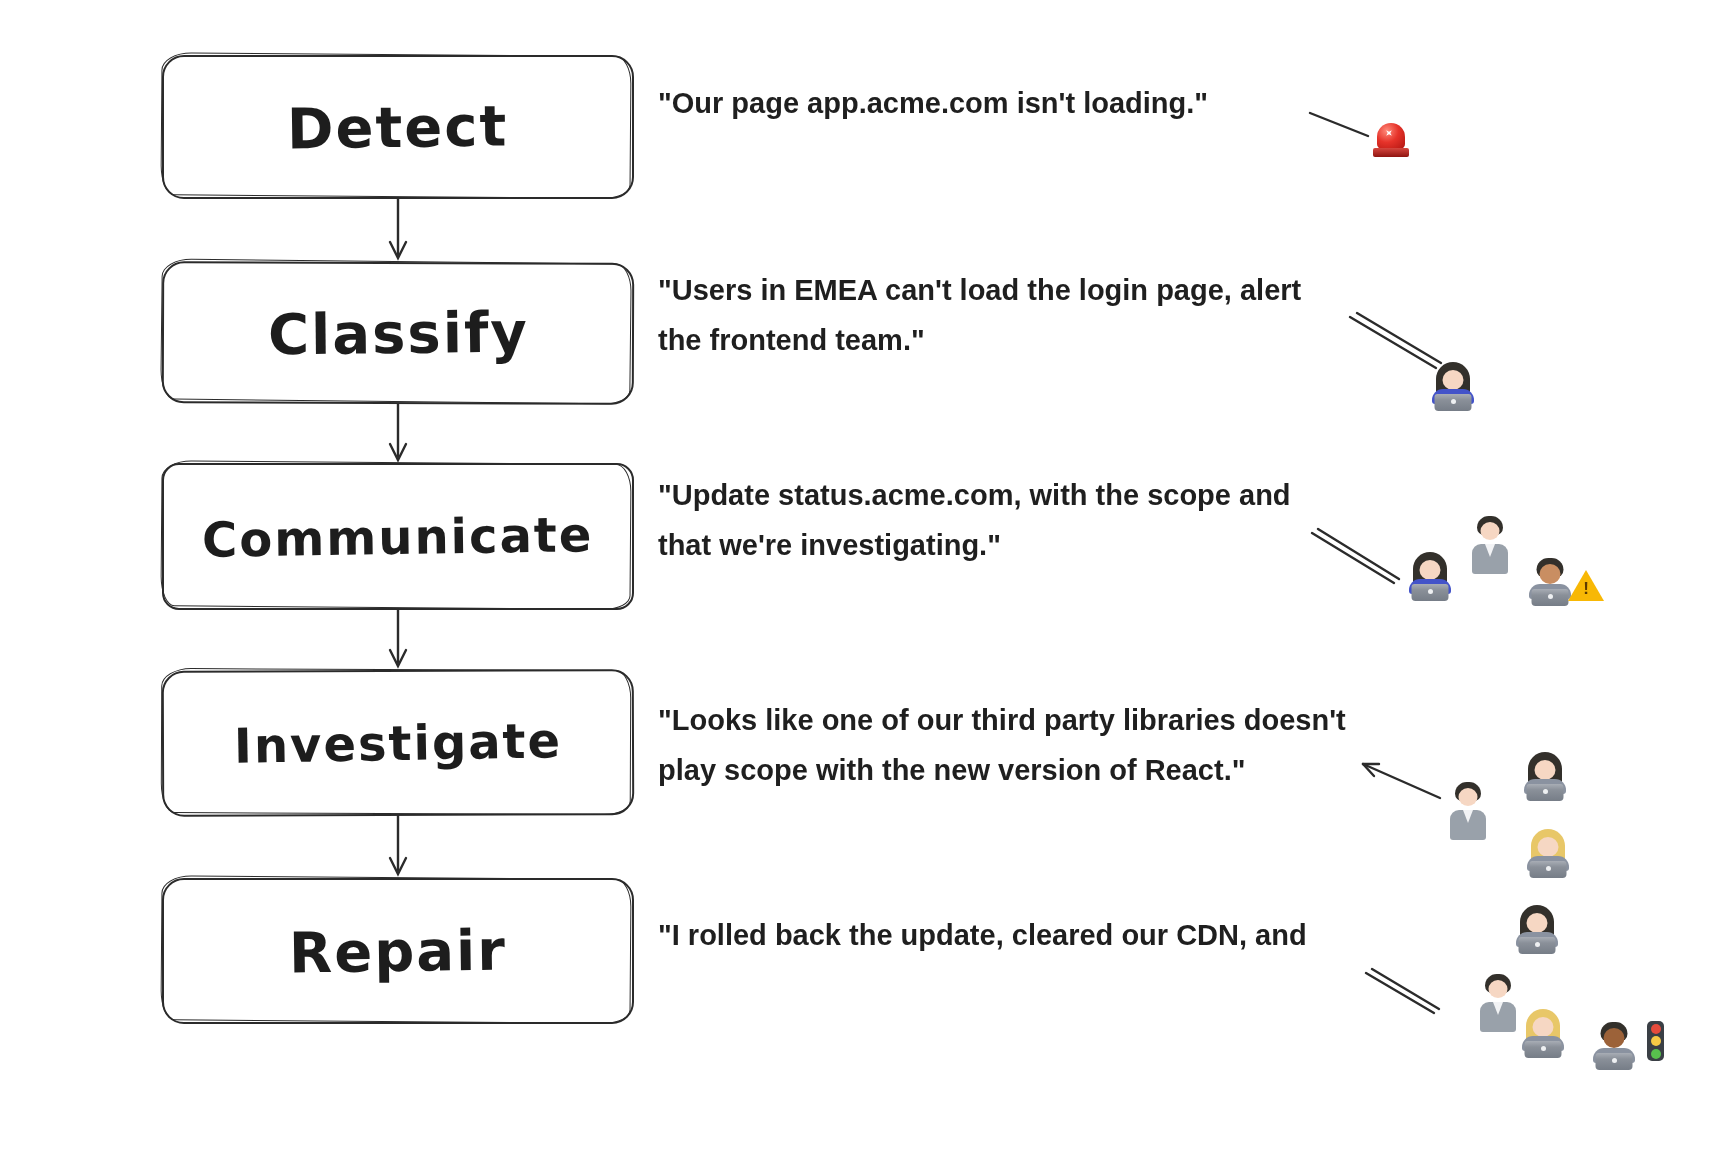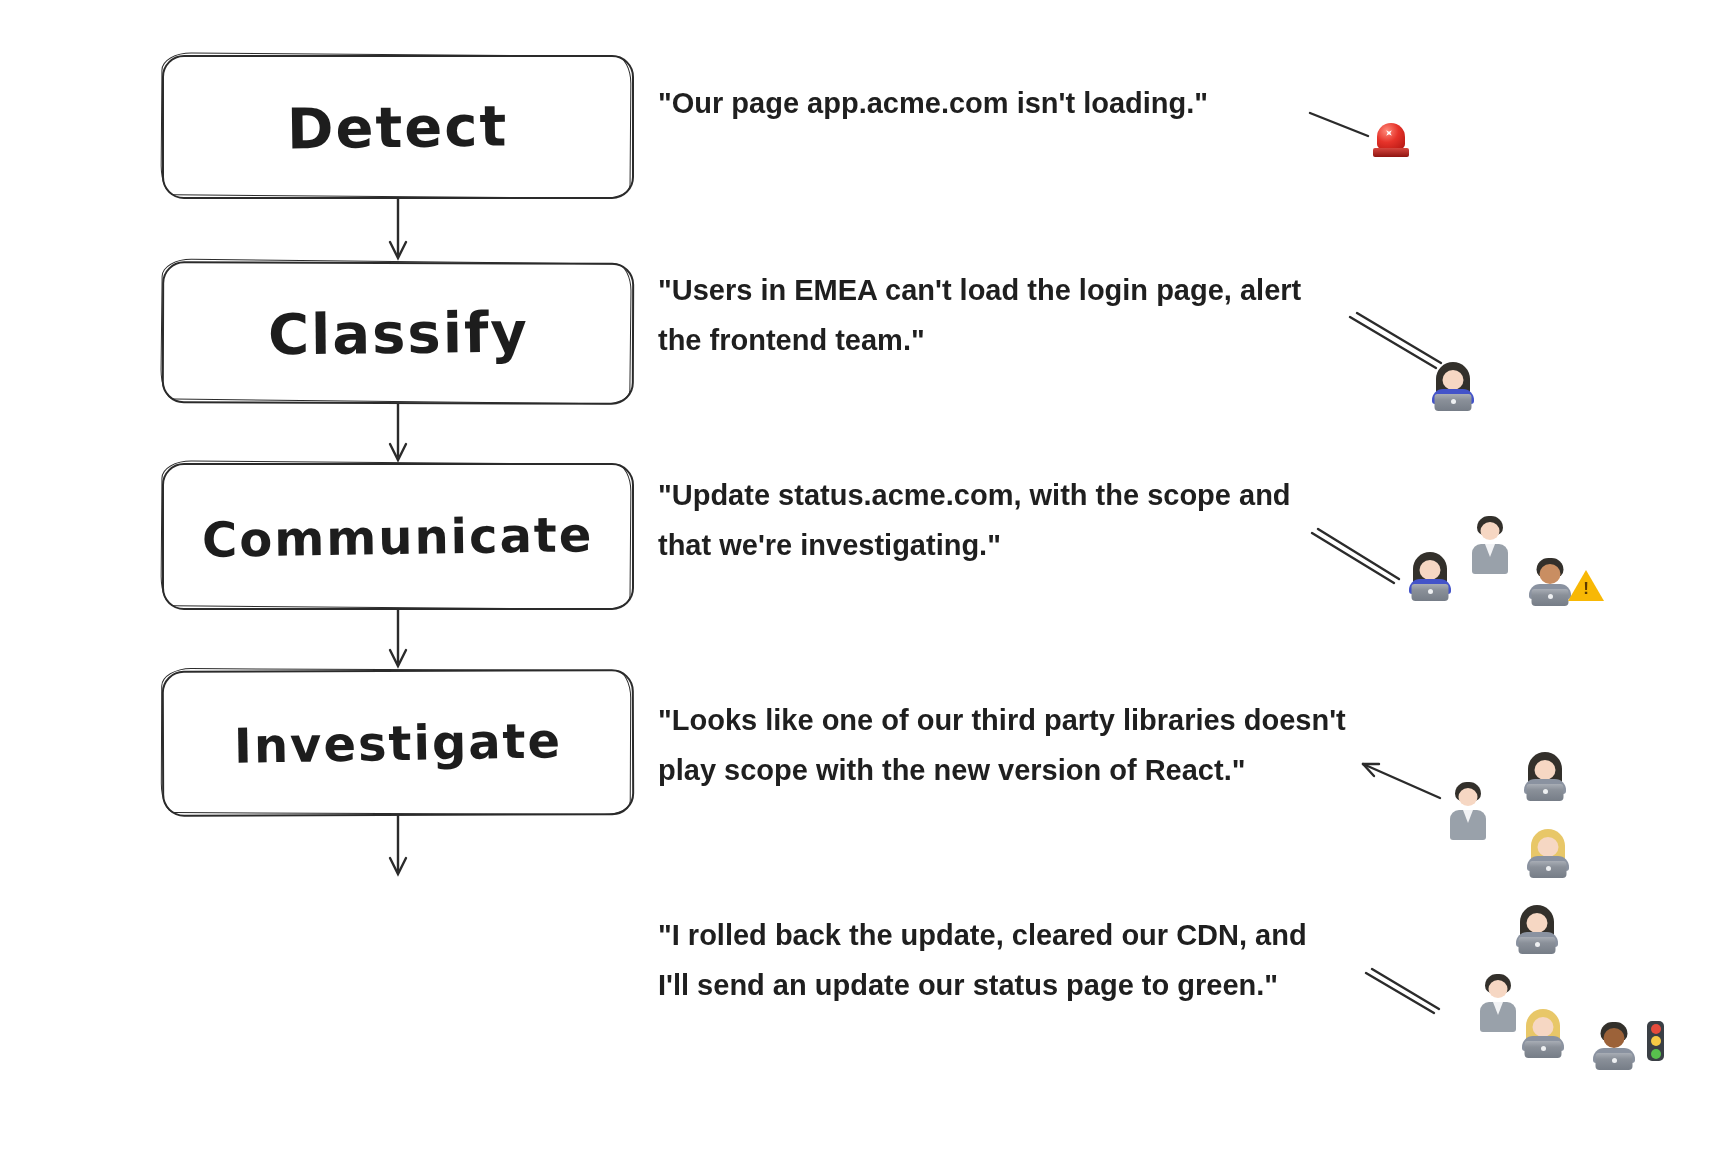--- a/index.html
+++ b/index.html
@@ -20,21 +20,21 @@
     border:1.8px solid #2b2b2b; pointer-events:none;
     border-radius:30px 16px 26px 14px / 18px 28px 14px 30px;
     transform:rotate(0.45deg);
   }
   .stage-label {
     font-family:"DejaVu Sans", sans-serif; font-weight:700; color:#1d1d1d;
     letter-spacing:2px; transform:rotate(-0.8deg); white-space:nowrap;
   }
   #box-detect      { top:55px;  height:140px; }
   #box-classify    { top:262px; height:138px; transform:rotate(0.2deg); }
-  #box-communicate { top:463px; height:143px; }
+  #box-communicate { top:463px; height:143px;border-radius:17px; }
   #box-investigate { top:670px; height:142px; transform:rotate(-0.2deg); }
   #box-repair      { top:878px; height:142px; }
   #box-detect .stage-label, #box-classify .stage-label, #box-repair .stage-label { font-size:56px; }
   #box-communicate .stage-label, #box-investigate .stage-label { font-size:48px; }
 
   
   .quote {
     position:absolute; left:658px; color:#1f1f1f;
     font-size:29px; line-height:50px; font-weight:600; white-space:nowrap;
   }
@@ -162,39 +162,41 @@
   </div>
   <div class="stage-box" id="box-classify">
     <span class="stage-label">Classify</span>
   </div>
   <div class="stage-box" id="box-communicate">
     <span class="stage-label">Communicate</span>
   </div>
   <div class="stage-box" id="box-investigate">
     <span class="stage-label">Investigate</span>
   </div>
+  <div class="stage-box" id="box-repair">
+    <span class="stage-label">Repair</span>
+  </div>
 
   <div class="quote" id="quote-detect">
     <span>"Our page app.acme.com isn't loading."</span>
   </div>
   <div class="quote" id="quote-classify">
     <span>"Users in EMEA can't load the login page, alert</span>
     <span>the frontend team."</span>
   </div>
   <div class="quote" id="quote-communicate">
     <span>"Update status.acme.com, with the scope and</span>
     <span>that we're investigating."</span>
   </div>
   <div class="quote" id="quote-investigate">
     <span>"Looks like one of our third party libraries doesn't</span>
     <span>play scope with the new version of React."</span>
   </div>
   <div class="quote" id="quote-repair">
     <span>"I rolled back the update, cleared our CDN, and</span>
-    <span>I'll send an update our status page to green."</span>
   </div>
 
   <div class="actor siren" style="left:1370px;top:120px">
     <span class="dome"></span>
     <span class="base"></span>
   </div>
 
   <div class="actor person hair-dark skin-light shirt-blue" style="left:1429px;top:361px">
     <span class="hair"></span>
     <span class="face"></span>

